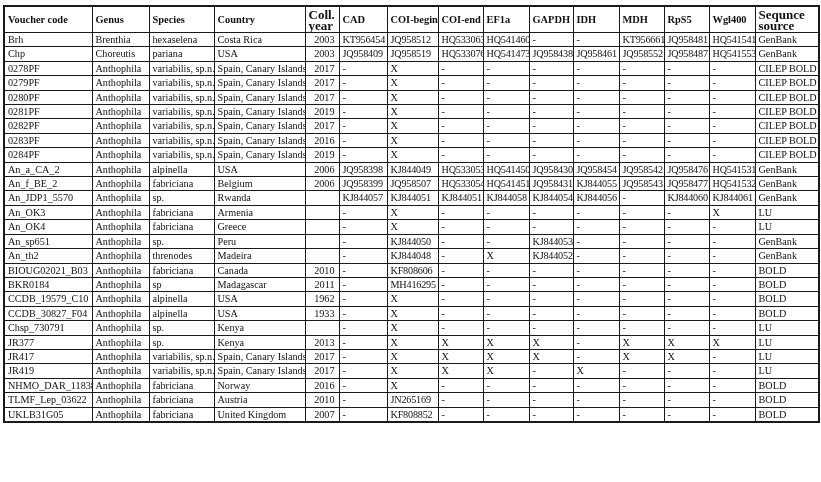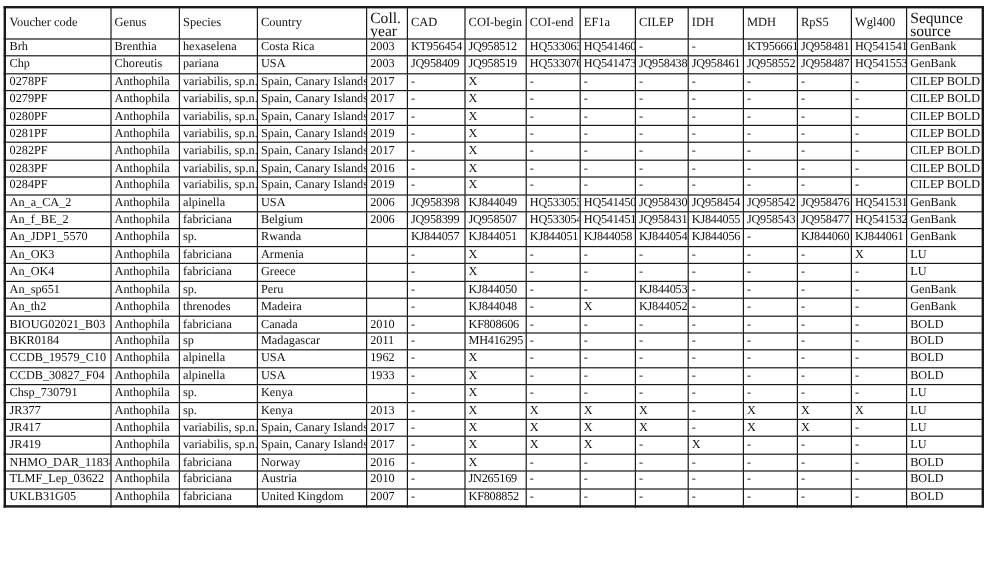--- a/index.html
+++ b/index.html
@@ -18,29 +18,29 @@
     border: 1px solid #1a1a1a;
     padding: 0 3px;
     white-space: nowrap;
     overflow: hidden;
     line-height: 13.4px;
     height: 13.4px;
     text-align: left;
     vertical-align: middle;
   }
   th {
-    font-weight: normal;
+    font-weight: bold;
     height: 25px;
     line-height: 11px;
     font-size: 10.4px;
     border-bottom: 1px solid #1a1a1a;
     margin-left: 32px;
   }
   th.wrapcell { white-space: normal; font-size: 13px; }
-  td.yr { text-align: left; padding-right: 4px; }
+  td.yr { text-align: right; padding-right: 4px; }
   td.num { letter-spacing: -0.2px; }
 </style>
 </head>
 <body>
 
 <div class="wrap">
   <table>
     <colgroup>
       <col style="width:88px">
         <col style="width:57px">
@@ -62,21 +62,21 @@
       <tr id="hdr">
           <th>Voucher code</th>
           <th>Genus</th>
           <th>Species</th>
           <th>Country</th>
           <th class="wrapcell">Coll. year</th>
           <th>CAD</th>
           <th>COI-begin</th>
           <th>COI-end</th>
           <th>EF1a</th>
-          <th>CILEP</th>
+          <th>GAPDH</th>
           <th>IDH</th>
           <th>MDH</th>
           <th>RpS5</th>
           <th>Wgl400</th>
           <th class="wrapcell">Sequnce source</th>
         </tr>
     </thead>
     <tbody id="tbody">
         <tr>
           <td>Brh</td>

